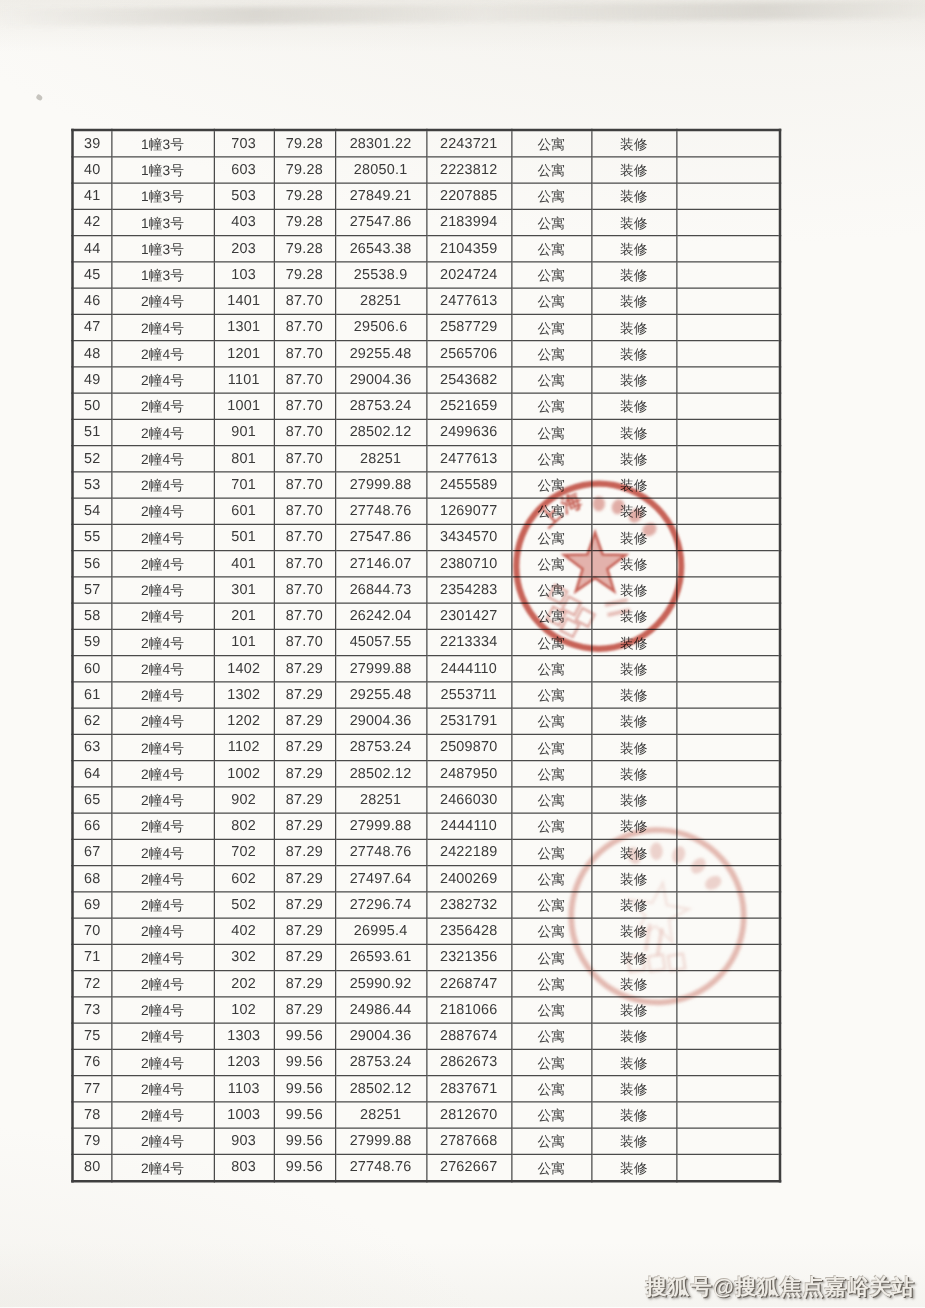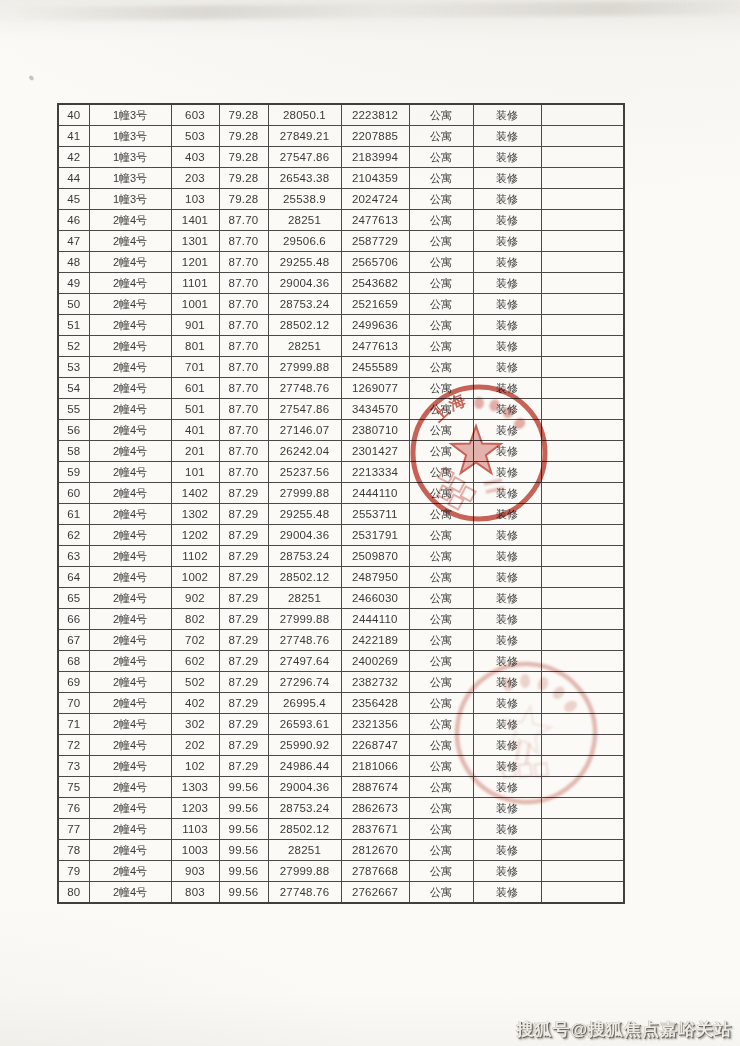--- a/index.html
+++ b/index.html
@@ -64,20 +64,31 @@
         <col style="width:48px">
       <col style="width:49px">
         <col style="width:73px">
         <col style="width:68px">
       <col style="width:64px">
         <col style="width:68px">
         <col style="width:83px">
     </colgroup>
     <tbody id="table-body">
         <tr>
+      <td class="num">39</td>
+      <td>1幢3号</td>
+      <td class="num">703</td>
+      <td class="num">79.28</td>
+      <td class="num">28301.22</td>
+      <td class="num">2243721</td>
+      <td>公寓</td>
+      <td>装修</td>
+      <td></td>
+    </tr>
+        <tr>
       <td class="num">40</td>
       <td>1幢3号</td>
       <td class="num">603</td>
       <td class="num">79.28</td>
       <td class="num">28050.1</td>
       <td class="num">2223812</td>
       <td>公寓</td>
       <td>装修</td>
       <td></td>
     </tr>
@@ -240,36 +251,47 @@
       <td>2幢4号</td>
       <td class="num">401</td>
       <td class="num">87.70</td>
       <td class="num">27146.07</td>
       <td class="num">2380710</td>
       <td>公寓</td>
       <td>装修</td>
       <td></td>
     </tr>
         <tr>
+      <td class="num">57</td>
+      <td>2幢4号</td>
+      <td class="num">301</td>
+      <td class="num">87.70</td>
+      <td class="num">26844.73</td>
+      <td class="num">2354283</td>
+      <td>公寓</td>
+      <td>装修</td>
+      <td></td>
+    </tr>
+        <tr>
       <td class="num">58</td>
       <td>2幢4号</td>
       <td class="num">201</td>
       <td class="num">87.70</td>
       <td class="num">26242.04</td>
       <td class="num">2301427</td>
       <td>公寓</td>
       <td>装修</td>
       <td></td>
     </tr>
         <tr>
       <td class="num">59</td>
       <td>2幢4号</td>
       <td class="num">101</td>
       <td class="num">87.70</td>
-      <td class="num">25237.56</td>
+      <td class="num">45057.55</td>
       <td class="num">2213334</td>
       <td>公寓</td>
       <td>装修</td>
       <td></td>
     </tr>
         <tr>
       <td class="num">60</td>
       <td>2幢4号</td>
       <td class="num">1402</td>
       <td class="num">87.29</td>

